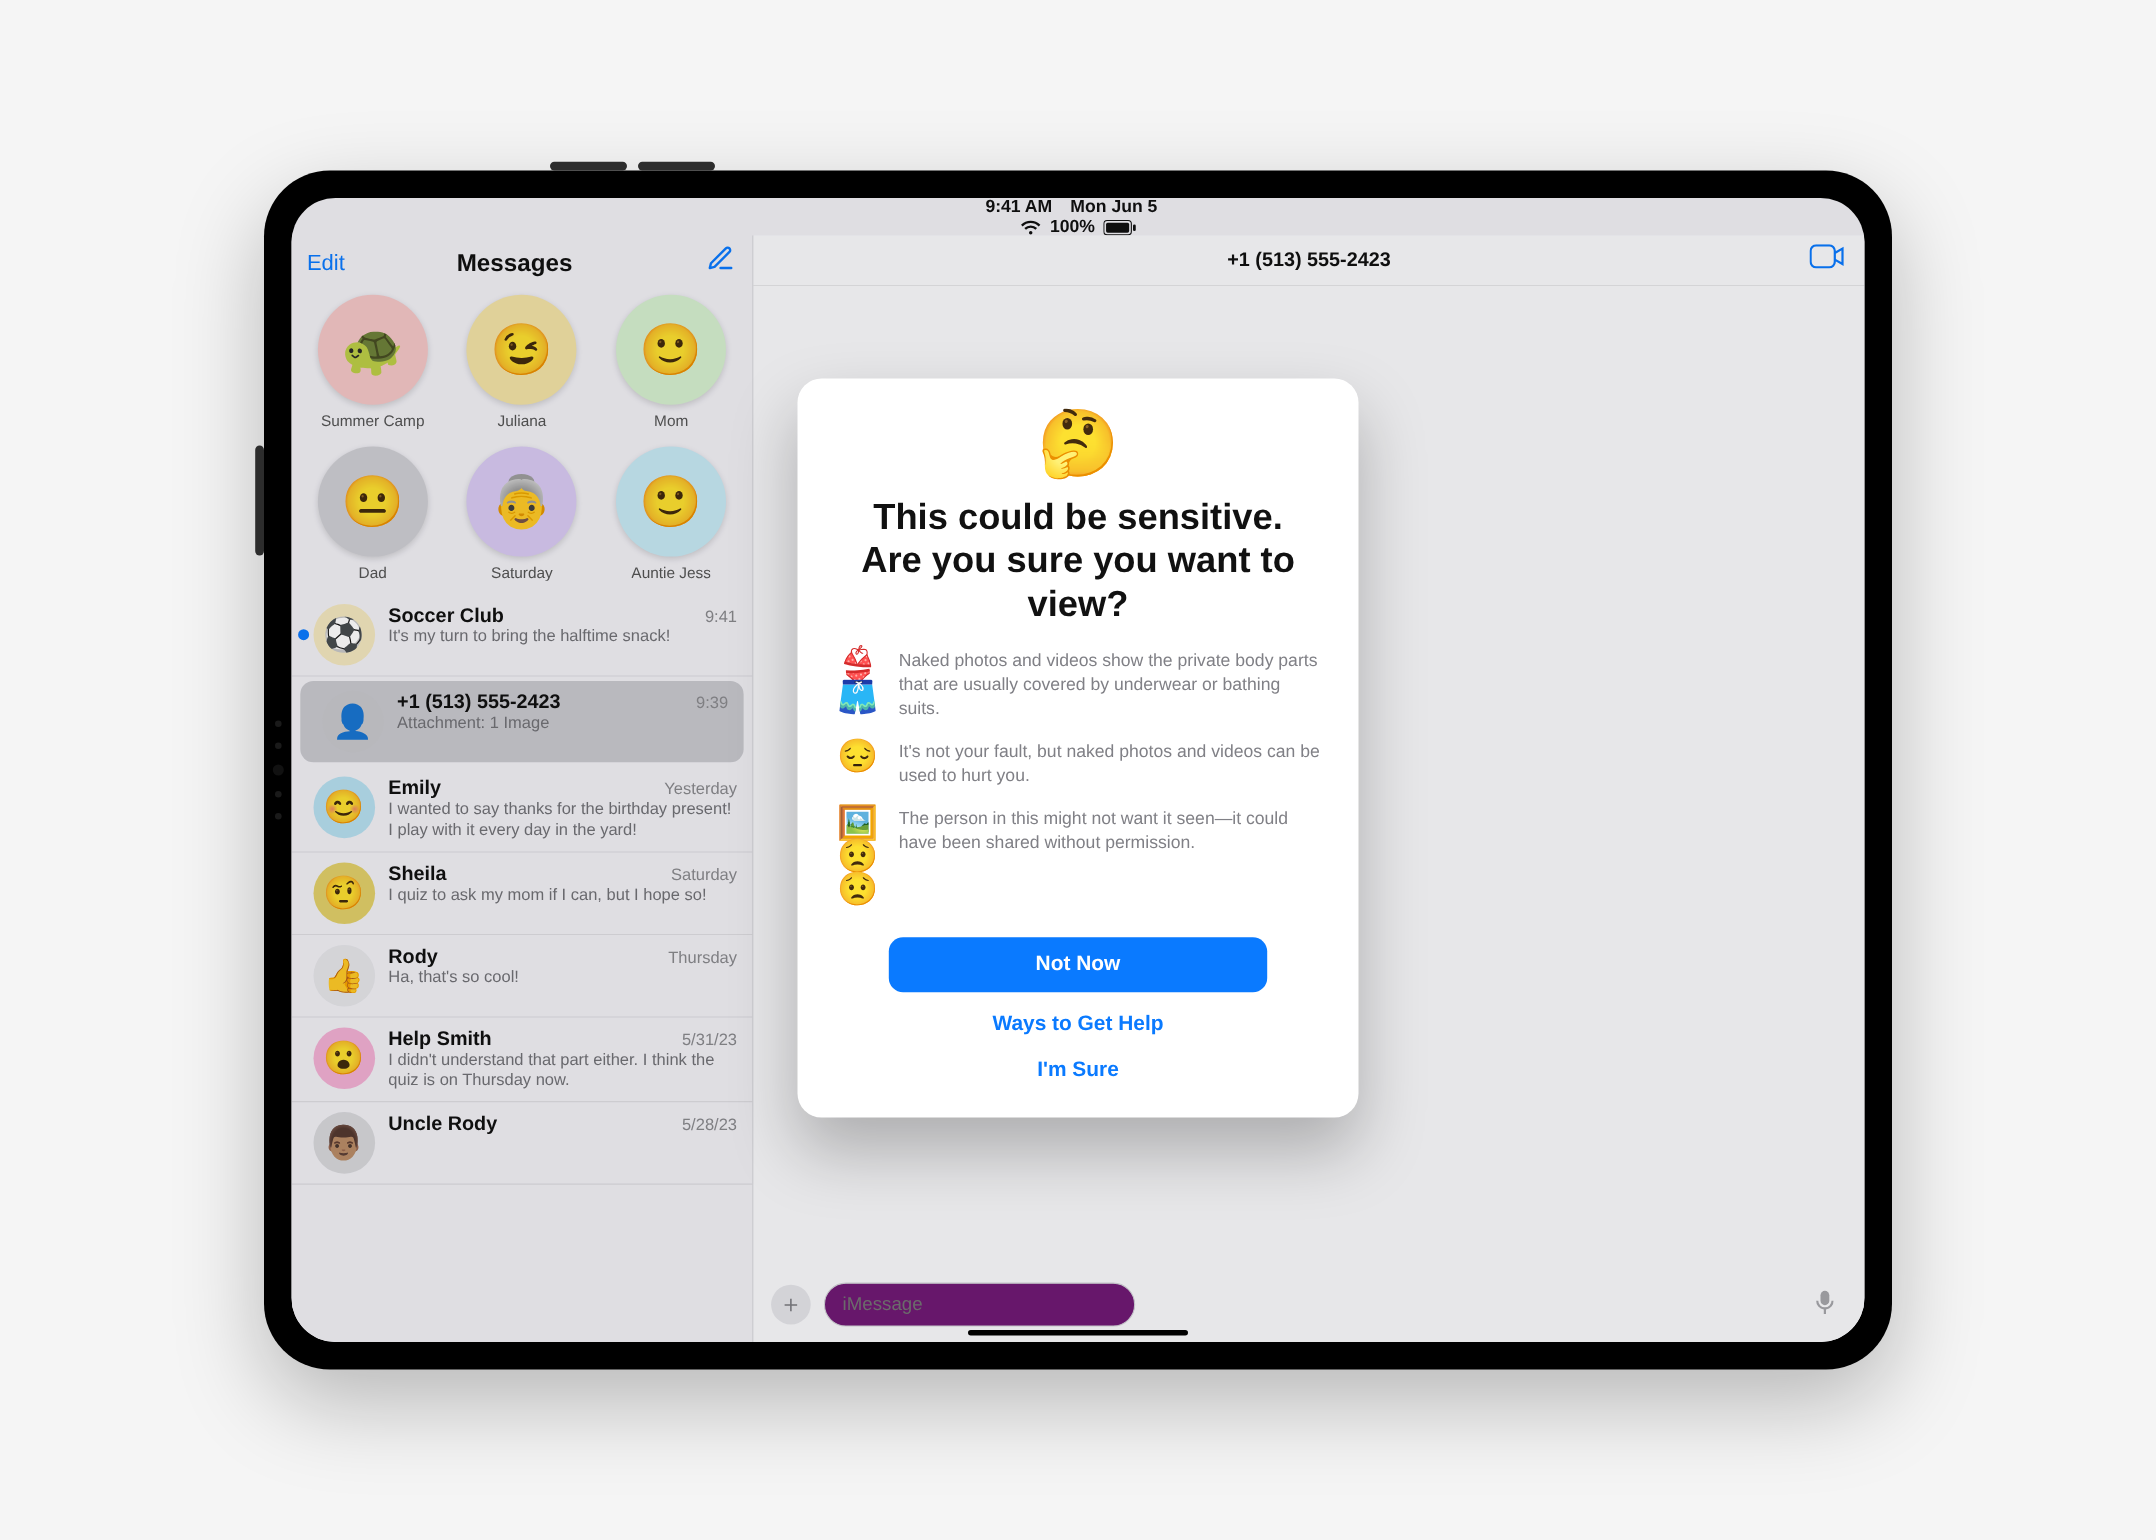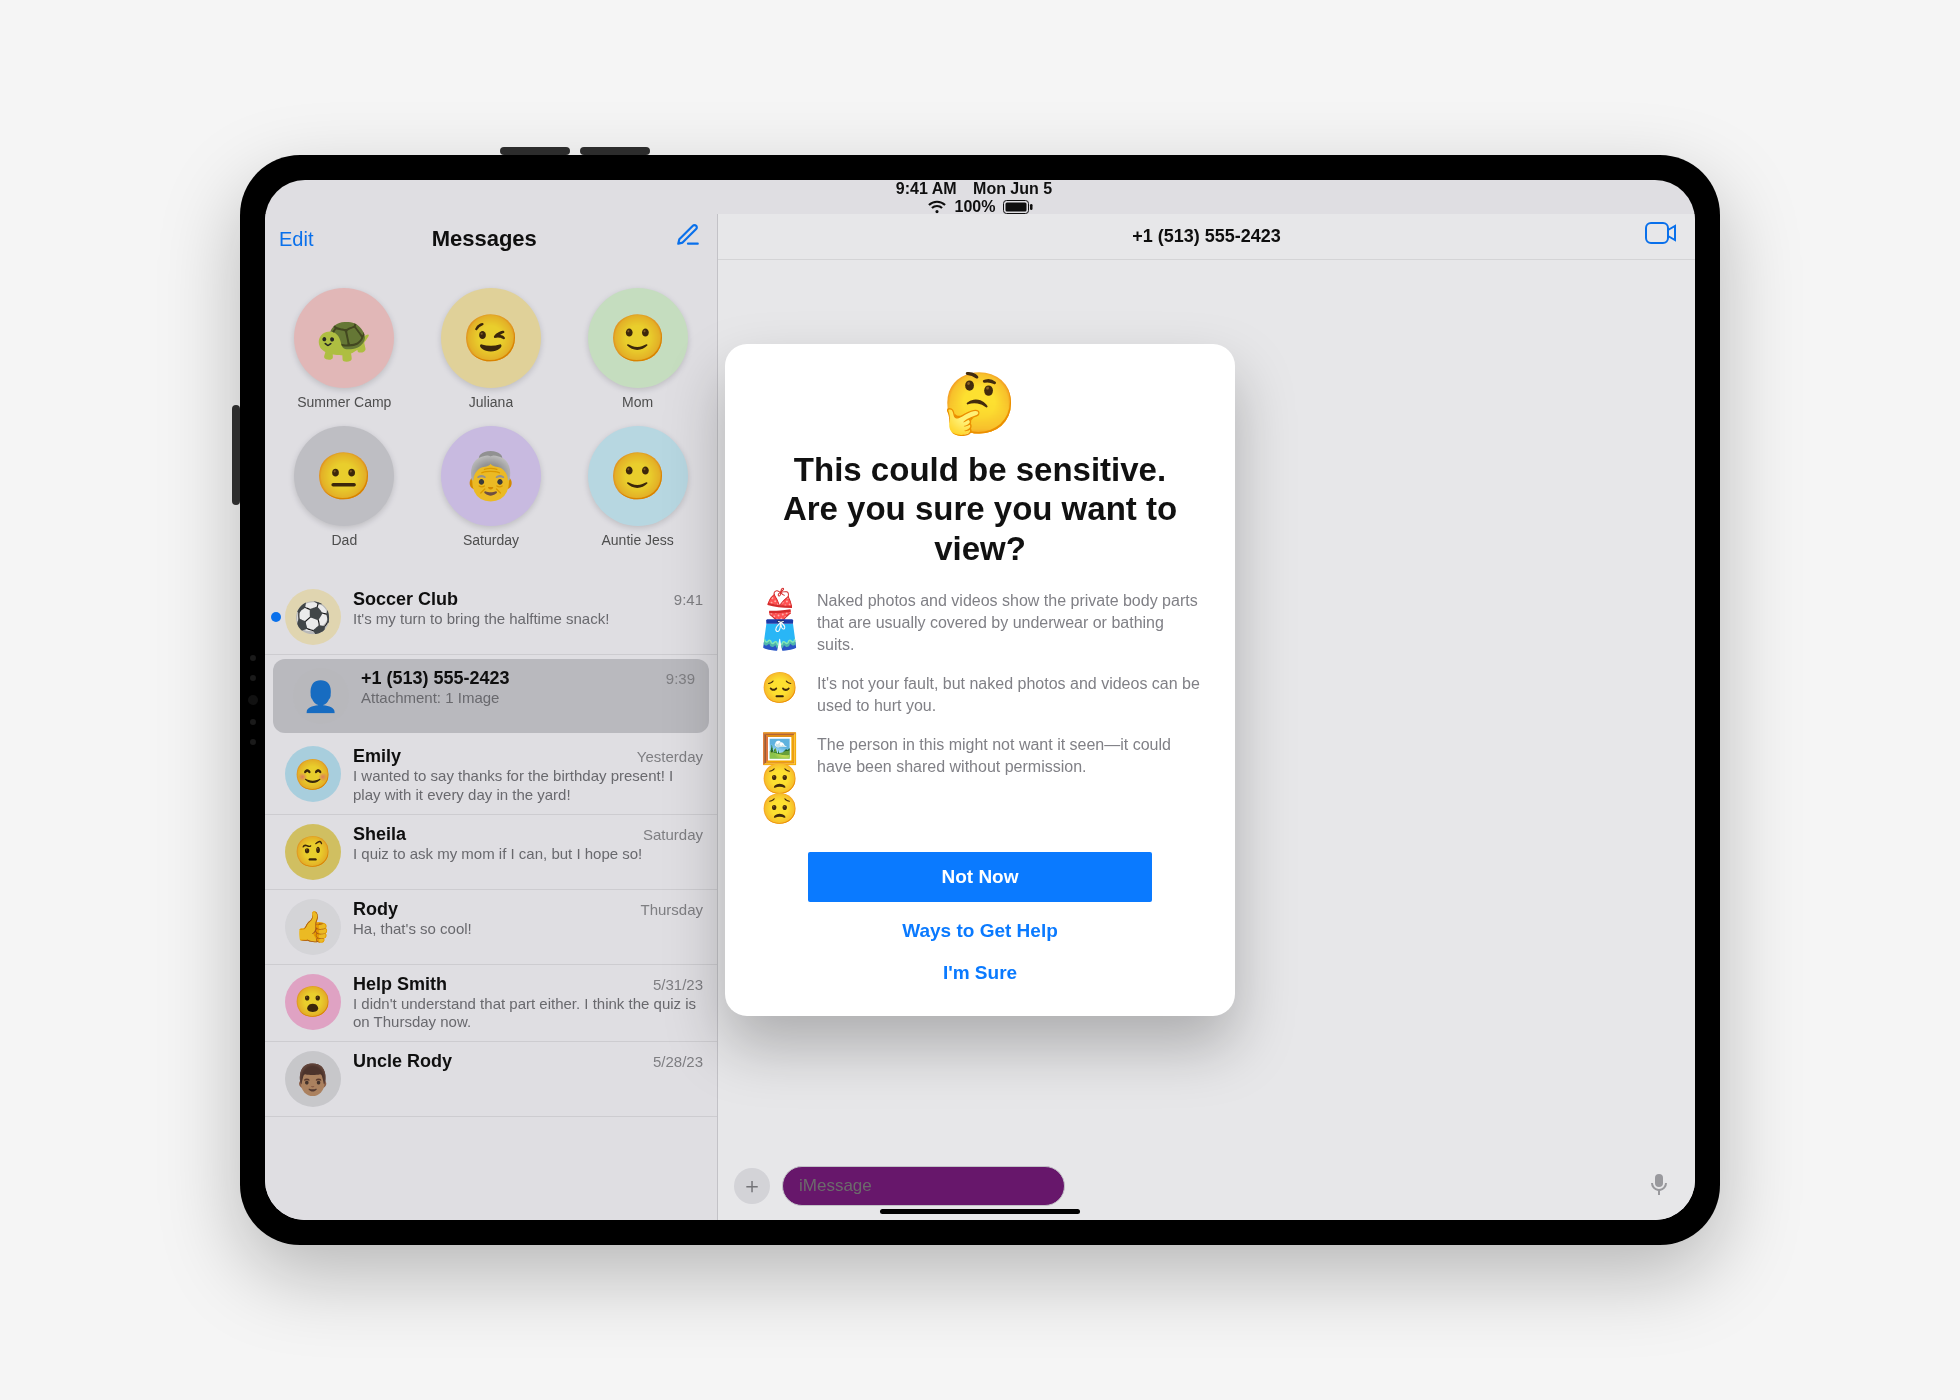--- a/index.html
+++ b/index.html
@@ -61,26 +61,25 @@
     font-weight: 600;
     flex-direction: column;
   }
   .status-left span{ margin-right:12px; font-weight:600;}
   .status-date{ font-weight:500;}
   .status-right{ display:flex; align-items:center; gap:8px;}
   .wifi-icon svg, .battery-icon svg{ display:block;}
   .content{ flex:1; display:flex; min-height:0;}
   
   .sidebar{
-    width: 453px;
+    width: 420px;
     background:#f2f1f6;
     border-right:1px solid rgba(0,0,0,.12);
     display:flex; flex-direction:column;
     position:relative;
-    gap:20px;
   }
   .sidebar-header{
     display:flex; align-items:center;
     padding: 8px 14px 0;
     height:42px;
   }
   .sidebar-header .edit{
     color:#0a7aff; font-size:20px;
   }
   .sidebar-header .title{
@@ -197,21 +196,21 @@
   .bullets{ text-align:left; display:flex; flex-direction:column; gap:18px; padding:0 6px 8px;}
   .bullet{ display:flex; gap:16px; align-items:flex-start;}
   .bullet-ico{ width:42px; flex:0 0 42px; font-size:30px; text-align:center; line-height:1;}
   .bullet-text{ font-size:16px; color:#808086; line-height:1.35;}
   .btn-primary{
     margin:20px auto 8px;
     display:block;
     width: calc(100% - 110px);
     background:#0a7aff; color:#fff;
     font-size:19px; font-weight:600;
-    border:none; border-radius:2px;
+    border:none; border-radius:13px;
     padding:14px 0;
   }
   .btn-link{
     display:block; width:100%;
     background:none;border:none;
     color:#0a7aff; font-size:19px; font-weight:600;
     padding:10px 0;
   }
 </style>
 </head>

